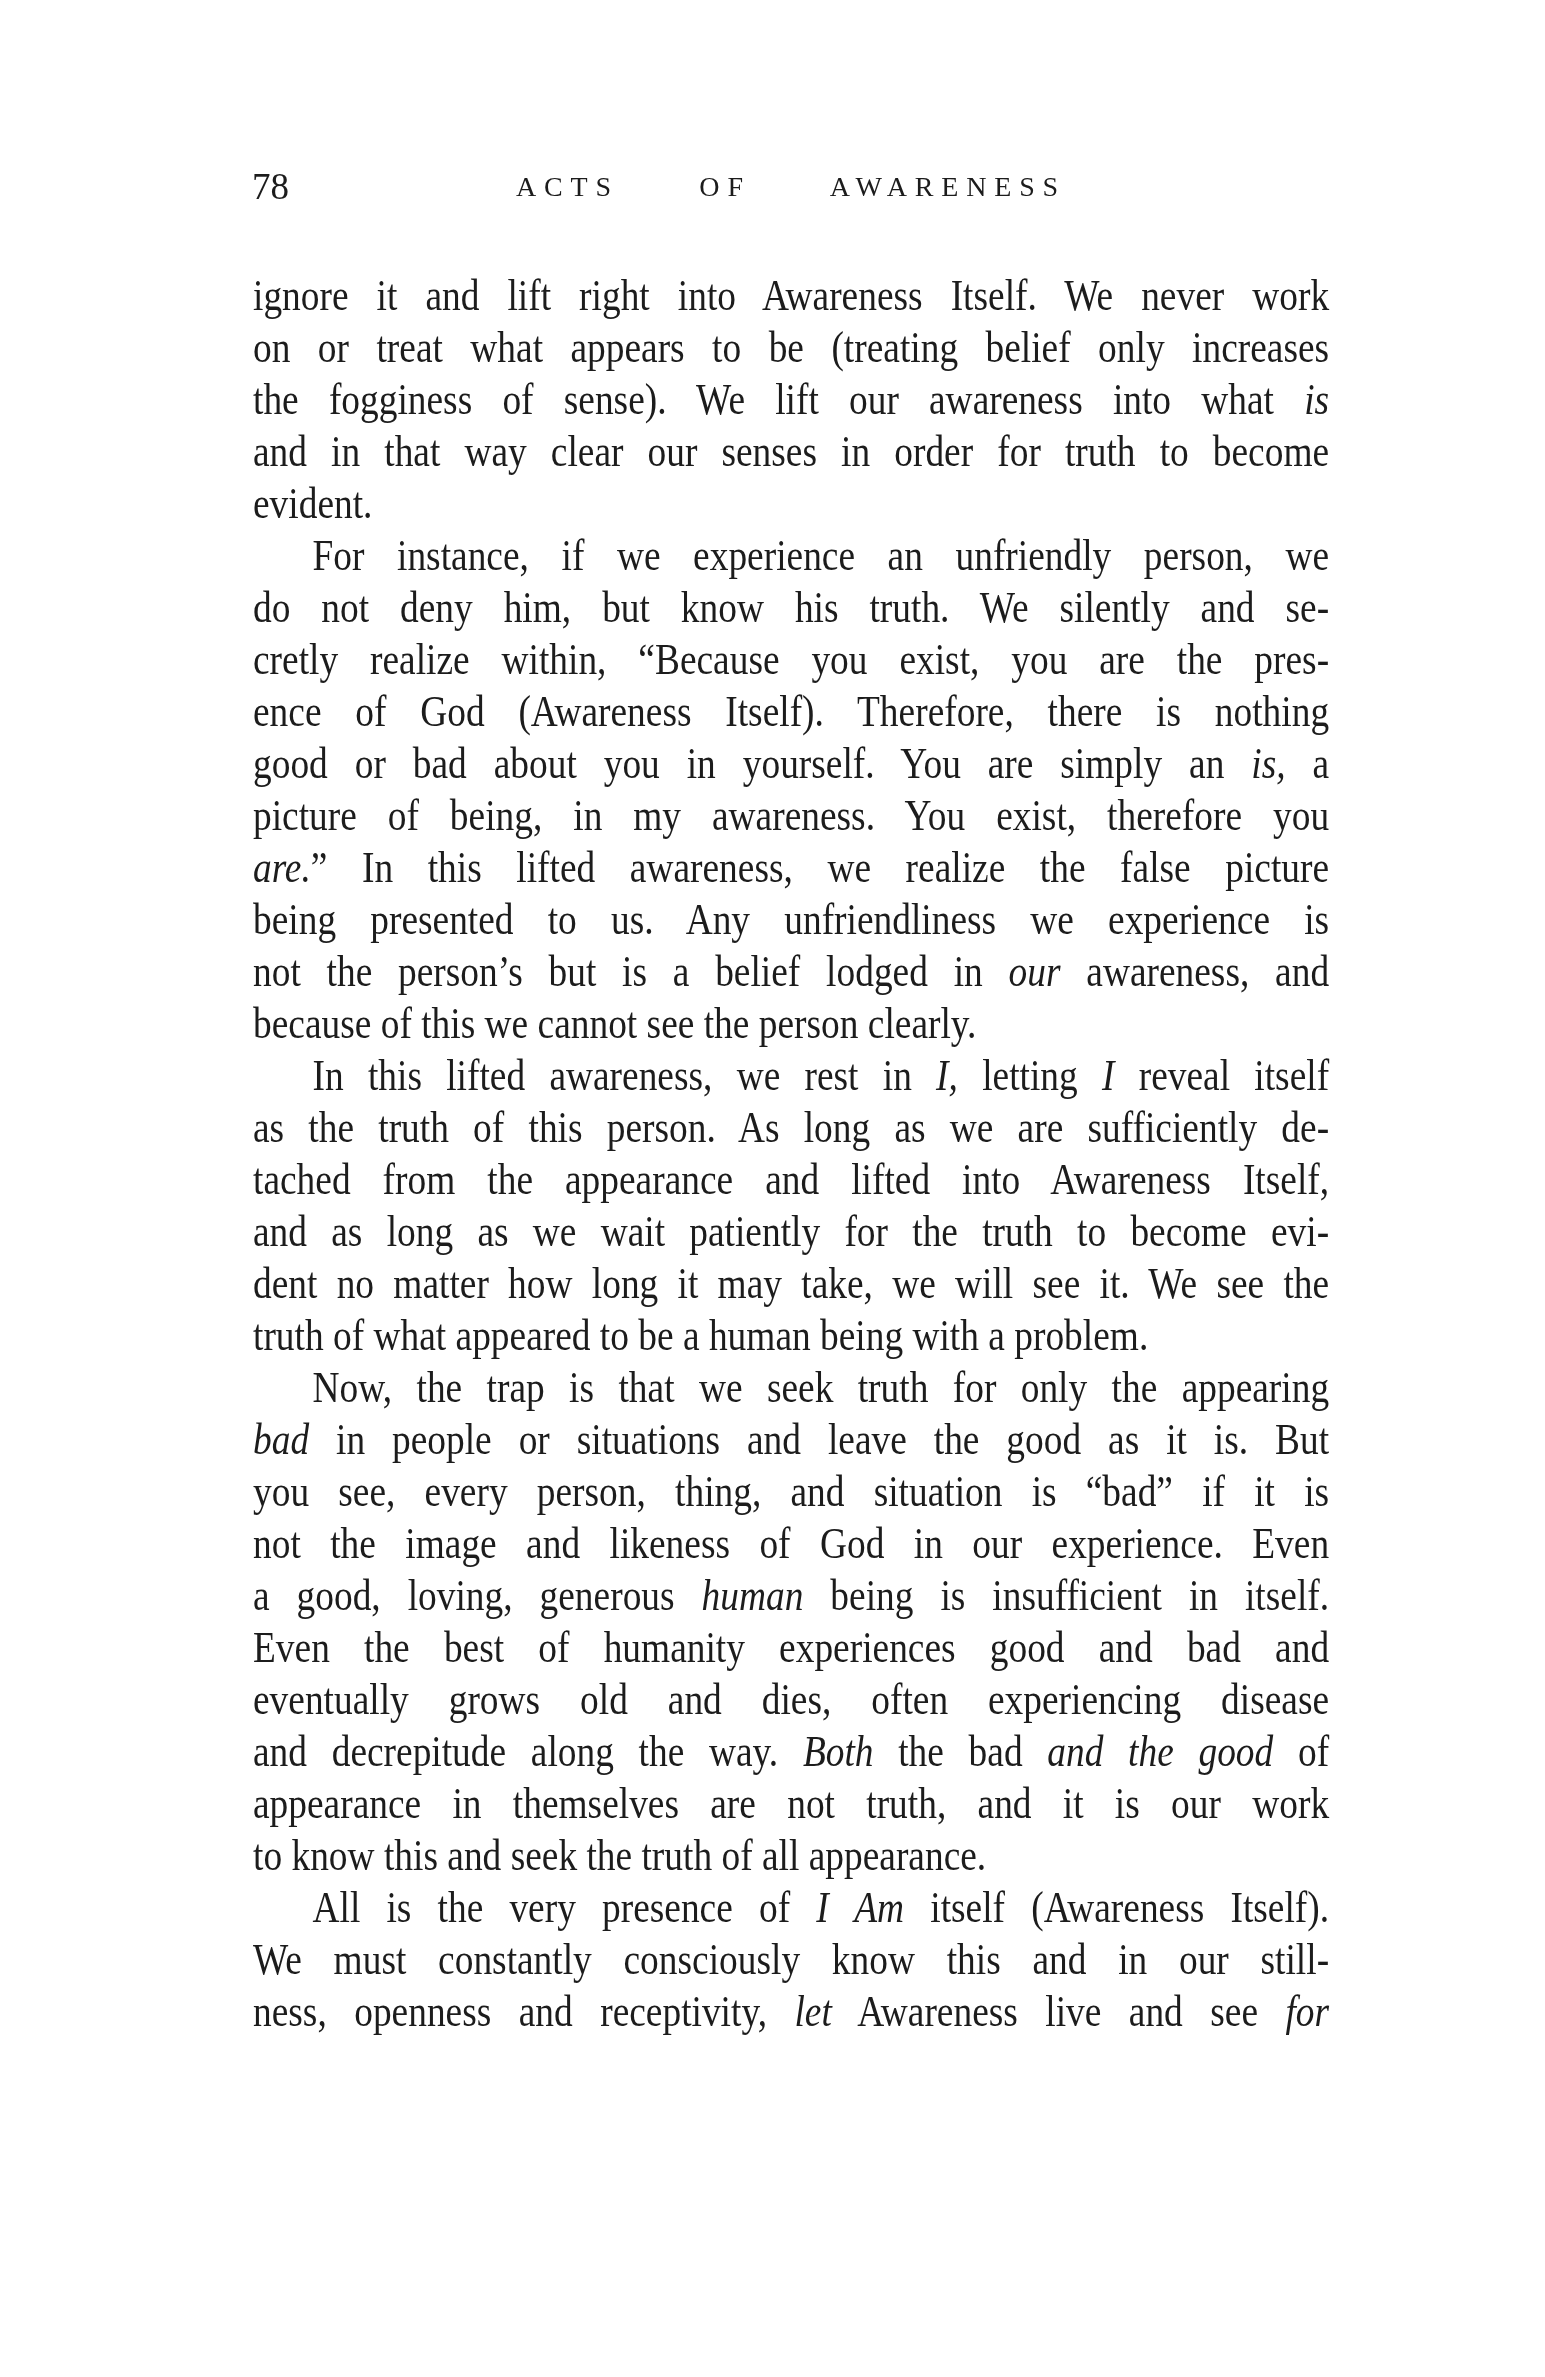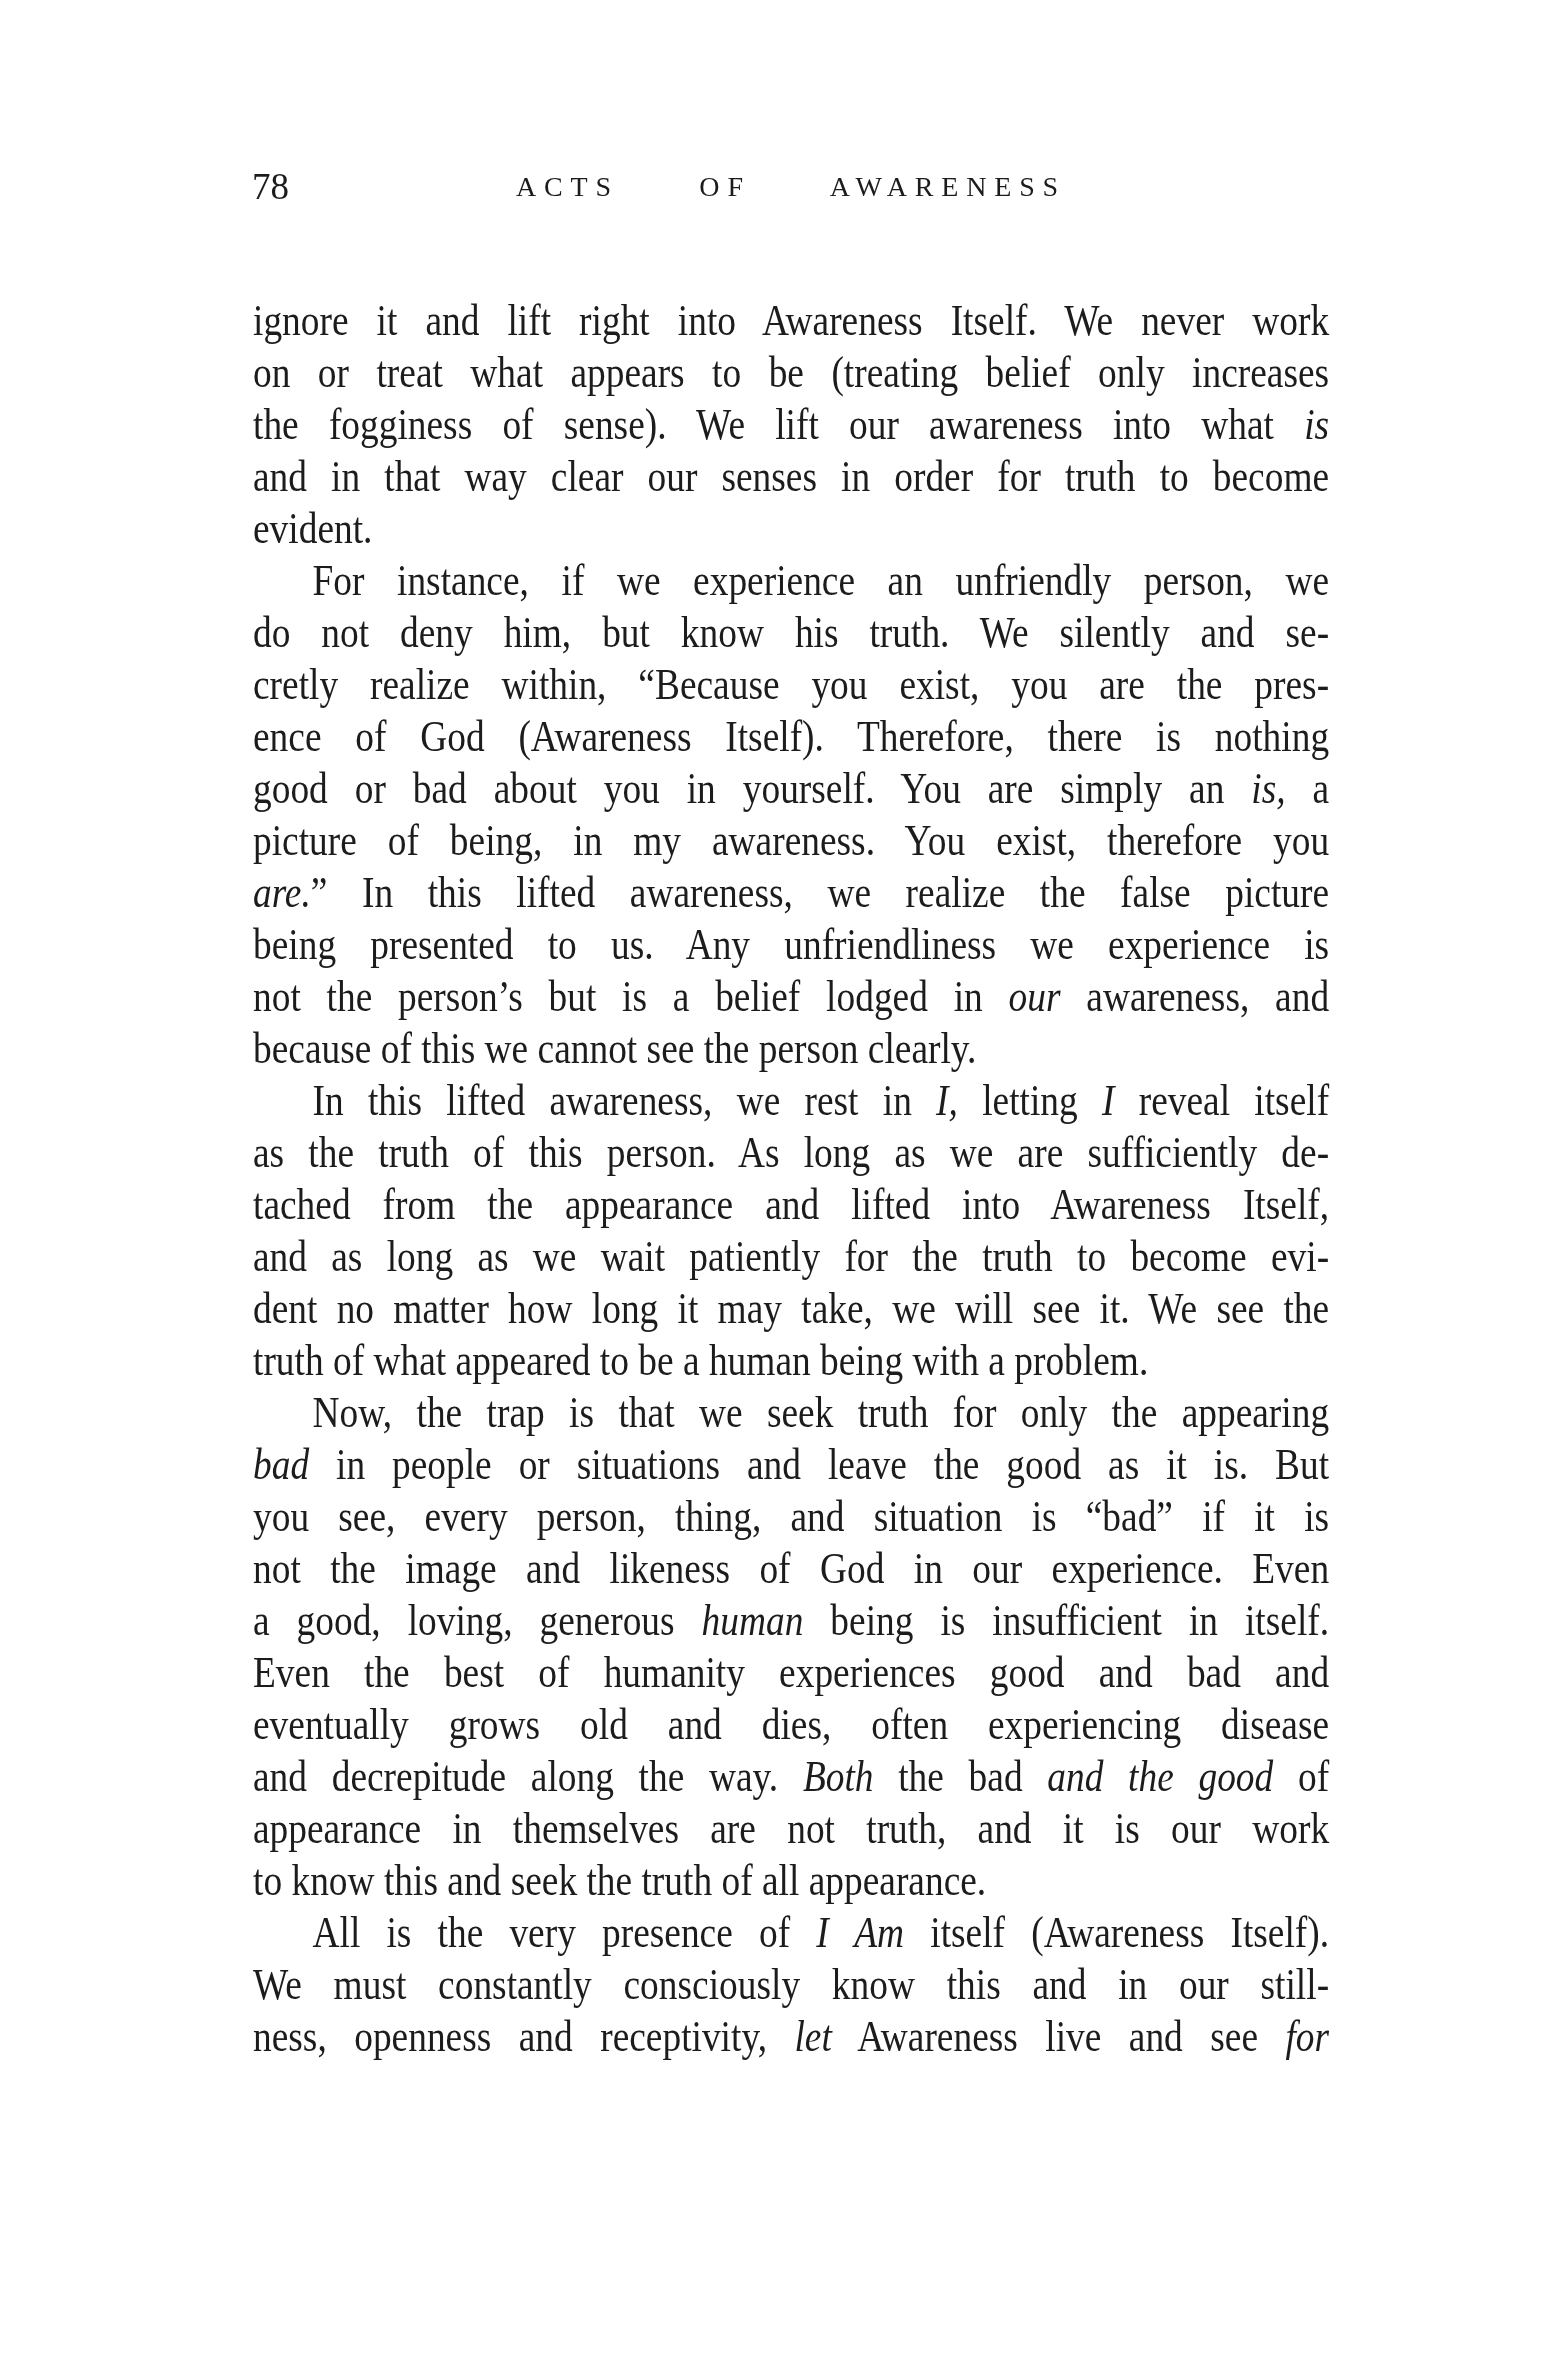--- a/index.html
+++ b/index.html
@@ -45,21 +45,21 @@
     font-size: 28px;
     line-height: 48px;
     white-space: nowrap;
     text-align: justify;
     text-align-last: justify;
     letter-spacing: 0.28em;
   }
   .body-text {
     position: absolute;
     left: 253px;
-    top: 295px;
+    top: 270px;
     width: 1076px;
   }
   .condense {
     width: 1266px;
     transform: scaleX(0.85);
     transform-origin: 0 0;
   }
   .line {
     display: block;
     height: 52px;

